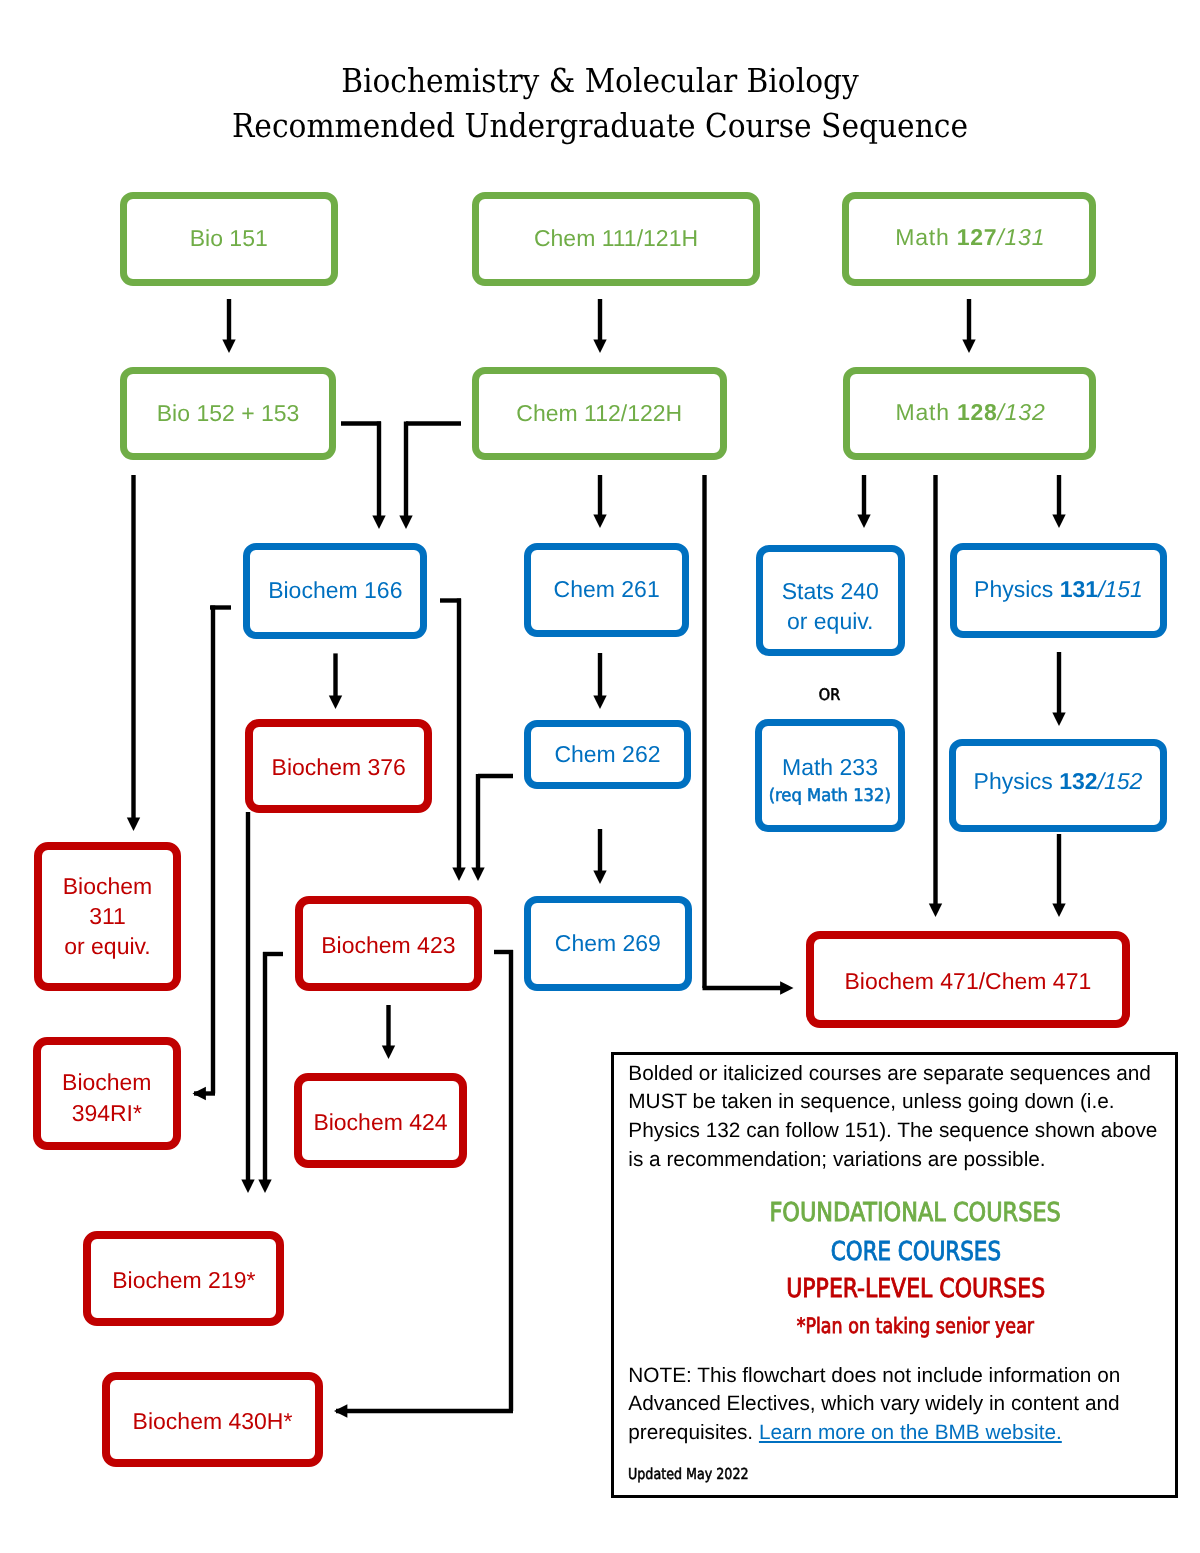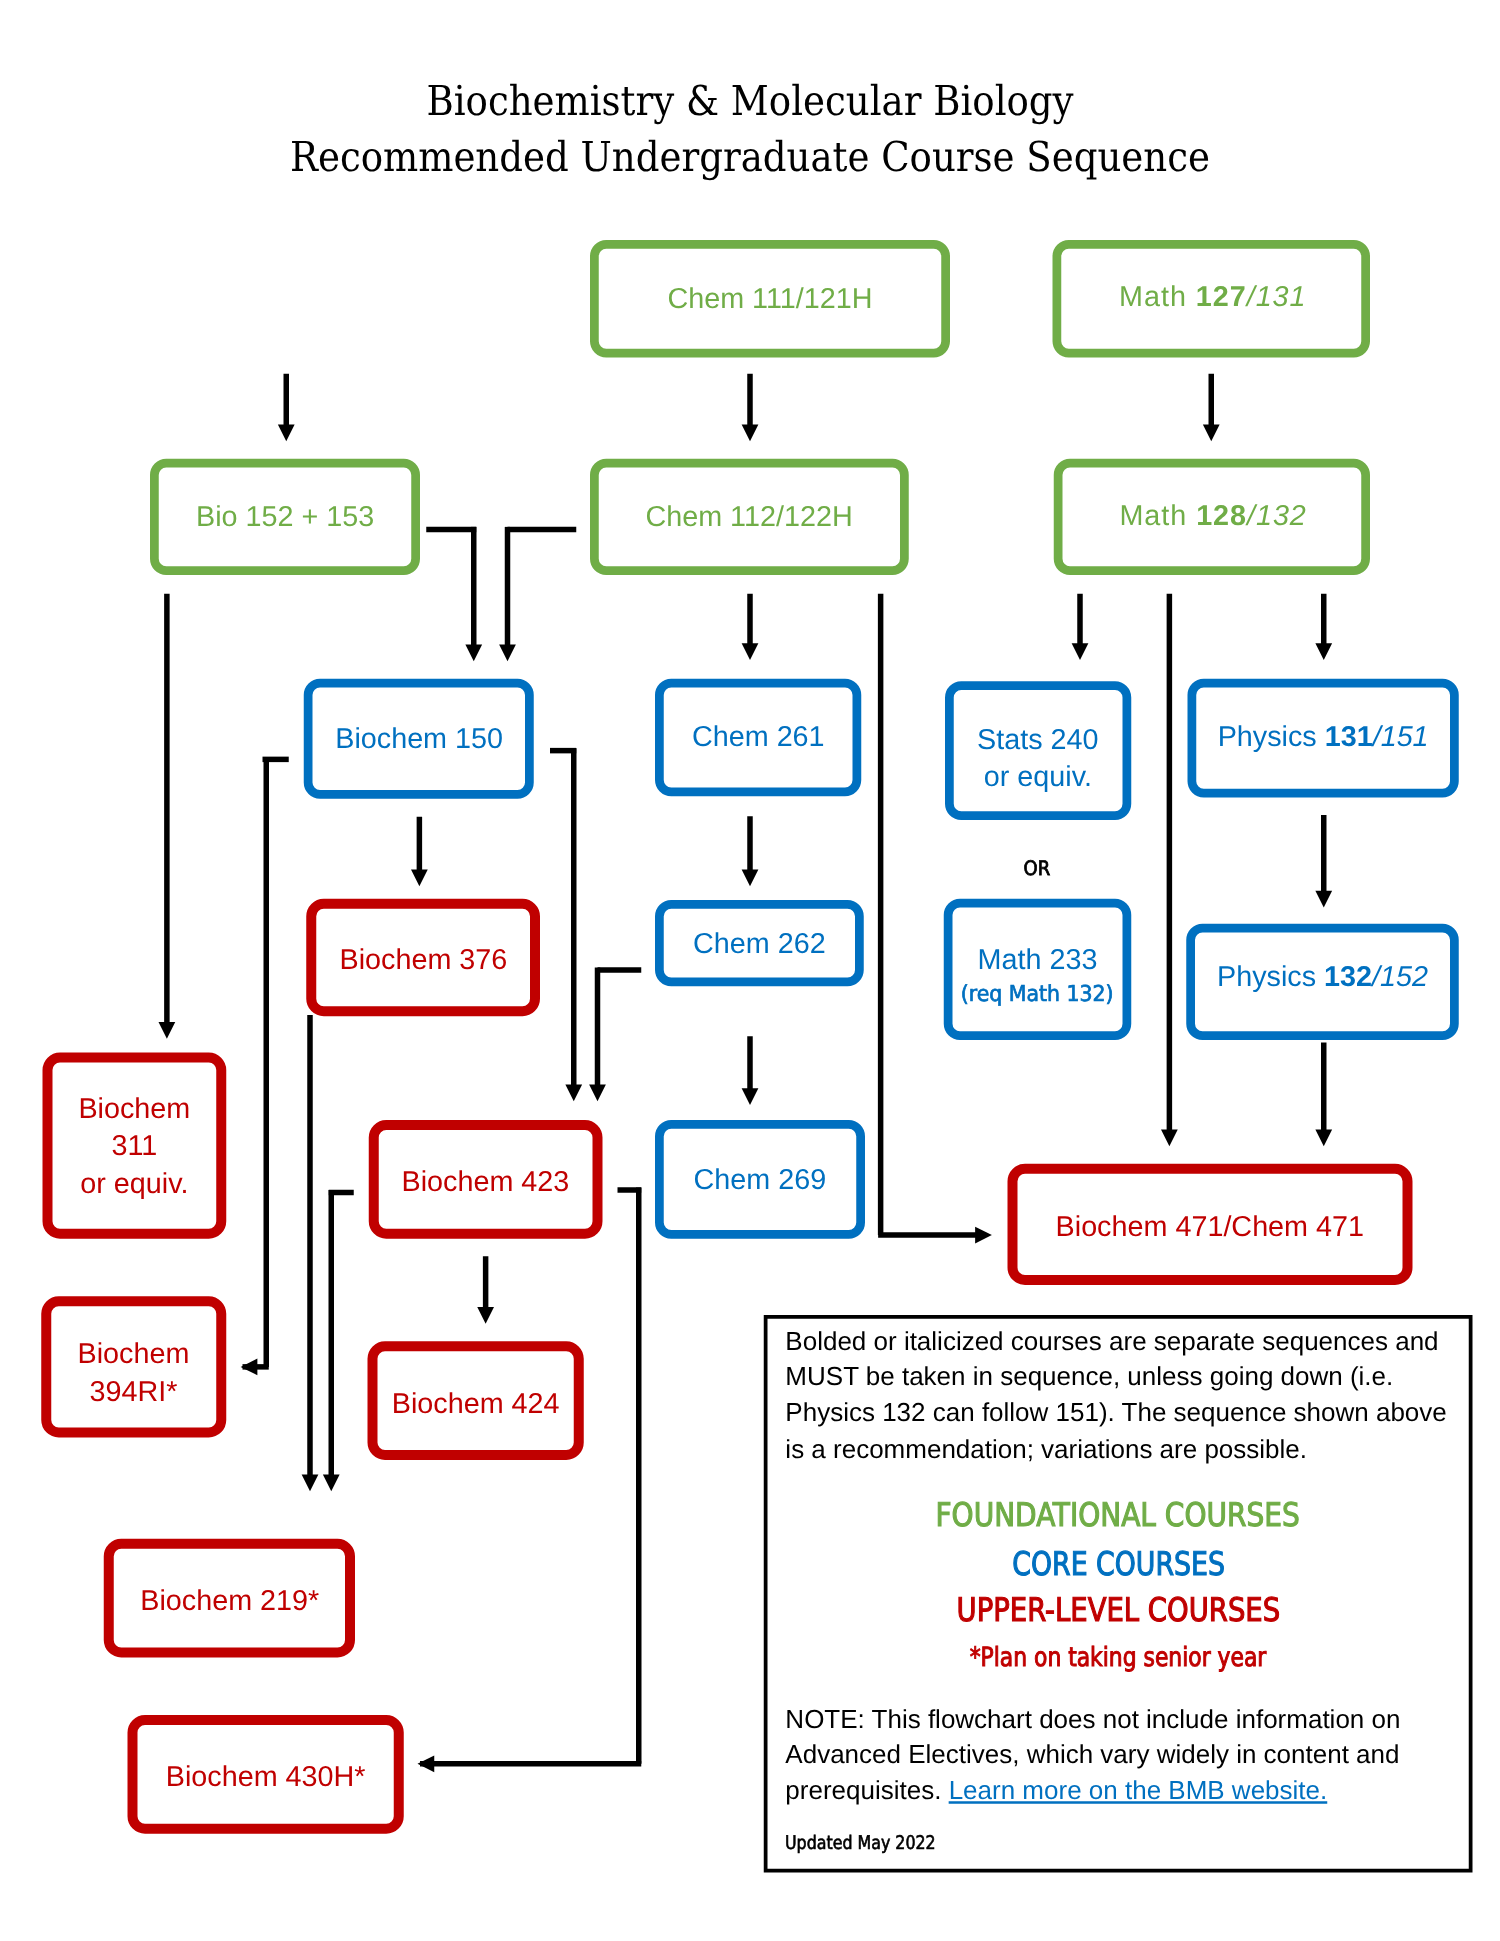--- a/index.html
+++ b/index.html
@@ -12,21 +12,21 @@
        box-sizing:border-box;text-align:center;background:#fff;line-height:1.31;
        font-size:23px;white-space:pre-line;}
   .box>*,.box{padding-bottom:1.5px;}
   .r.box,.r.box>*{padding-bottom:0;padding-top:3px;}
   .g{border:7.3px solid #70AD47;color:#70AD47;border-radius:13px;}
   .b{border:7.7px solid #0070C0;color:#0070C0;border-radius:13px;}
   .r{border:8.4px solid #C00000;color:#C00000;border-radius:14px;}
   #wires{position:absolute;left:0;top:0;width:1200px;height:1553px;pointer-events:none;}
   .legend{position:absolute;border:3px solid #000;background:#fff;box-sizing:border-box;margin-left:48px;}
   .lg-p{position:absolute;font-size:20.8px;color:#000;line-height:1.378;}
-  .lg-h{position:absolute;width:100%;text-align:center;}
+  .lg-h{position:absolute;width:100%;text-align:center;padding-left:21px;}
   .sq{display:inline-block;font-family:"DejaVu Sans Condensed","DejaVu Sans",sans-serif;font-weight:normal;
       font-size:26px;transform:scaleX(0.958);transform-origin:center;
       -webkit-text-stroke:0.85px currentColor;}
   .sq.nr{transform:scaleX(0.916);}
   .sq.up{transform:scaleX(0.94);}
   .sq.sm{font-size:21.2px;transform:scaleX(0.917);-webkit-text-stroke:0.75px currentColor;}
   .updated{position:absolute;font-family:"DejaVu Sans Condensed","DejaVu Sans",sans-serif;font-weight:normal;
            font-size:15px;color:#000;transform:scaleX(0.94);transform-origin:left center;
            -webkit-text-stroke:0.5px currentColor;}
   .orlbl{position:absolute;font-family:"DejaVu Sans Condensed","DejaVu Sans",sans-serif;font-weight:normal;font-size:16px;color:#000;text-align:center;
@@ -144,28 +144,29 @@
       <g>
         <line x1="935.5" y1="475" x2="935.5" y2="905.6" stroke="#000000" stroke-width="4.4"></line>
         <polygon points="928.8,903.6 942.2,903.6 935.5,917" fill="#000000"></polygon>
       </g>
       <g>
         <line x1="1059" y1="834" x2="1059" y2="905.6" stroke="#000000" stroke-width="4.4"></line>
         <polygon points="1052.3,903.6 1065.7,903.6 1059,917" fill="#000000"></polygon>
       </g>
     </svg>
 
+  <div class="box g" style="left:120px;top:191.5px;width:217.5px;height:94.5px">Bio 151</div>
   <div class="box g" style="left:472px;top:191.5px;width:288px;height:94.5px">Chem 111/121H</div>
   <div class="box g" style="left:842px;top:191.5px;width:253.5px;height:94.5px"><span style="letter-spacing:0.77px;padding-left:3px"><span>Math </span><b>127</b><i>/</i><i>131</i></span></div>
 
   <div class="box g" style="left:120.2px;top:366.5px;width:215.8px;height:93.8px">Bio 152 + 153</div>
   <div class="box g" style="left:472px;top:366.5px;width:254.5px;height:93.8px">Chem 112/122H</div>
   <div class="box g" style="left:842.5px;top:366.5px;width:253px;height:93.8px"><span style="letter-spacing:0.77px;padding-left:3px"><span>Math </span><b>128</b><i>/</i><i>132</i></span></div>
 
-  <div class="box b" style="left:243.3px;top:543px;width:184px;height:95.5px">Biochem 150</div>
+  <div class="box b" style="left:243.3px;top:543px;width:184px;height:95.5px">Biochem 166</div>
   <div class="box b" style="left:524.2px;top:542.7px;width:164.9px;height:94.8px">Chem 261</div>
   <div class="box b" style="left:755.5px;top:544.8px;width:149.5px;height:111.4px"><span style="position:relative;top:7px"><span>Stats 240</span><br><span>or equiv.</span></span></div>
   <div class="box b" style="left:950px;top:543px;width:217px;height:95px"><span><span>Physics </span><b>131</b><i>/</i><i>151</i></span></div>
 
   <div class="box r" style="left:245.1px;top:718.7px;width:187.3px;height:94.5px">Biochem 376</div>
   <div class="box b" style="left:523.5px;top:720px;width:167.9px;height:69px">Chem 262</div>
   <div class="box b" style="left:755px;top:719px;width:150px;height:113px"><span style="position:relative;top:8px"><span>Math 233</span><br><span class="tiny">(req Math 132)</span></span></div>
   <div class="box b" style="left:949px;top:739px;width:218px;height:93px"><span style="position:relative;top:-3px"><span>Physics </span><b>132</b><i>/</i><i>152</i></span></div>
 
   <div class="box r" style="left:34.2px;top:842.1px;width:146.6px;height:149.4px"><span style="position:relative;top:-4px"><span>Biochem</span><br><span>311</span><br><span>or equiv.</span></span></div>

